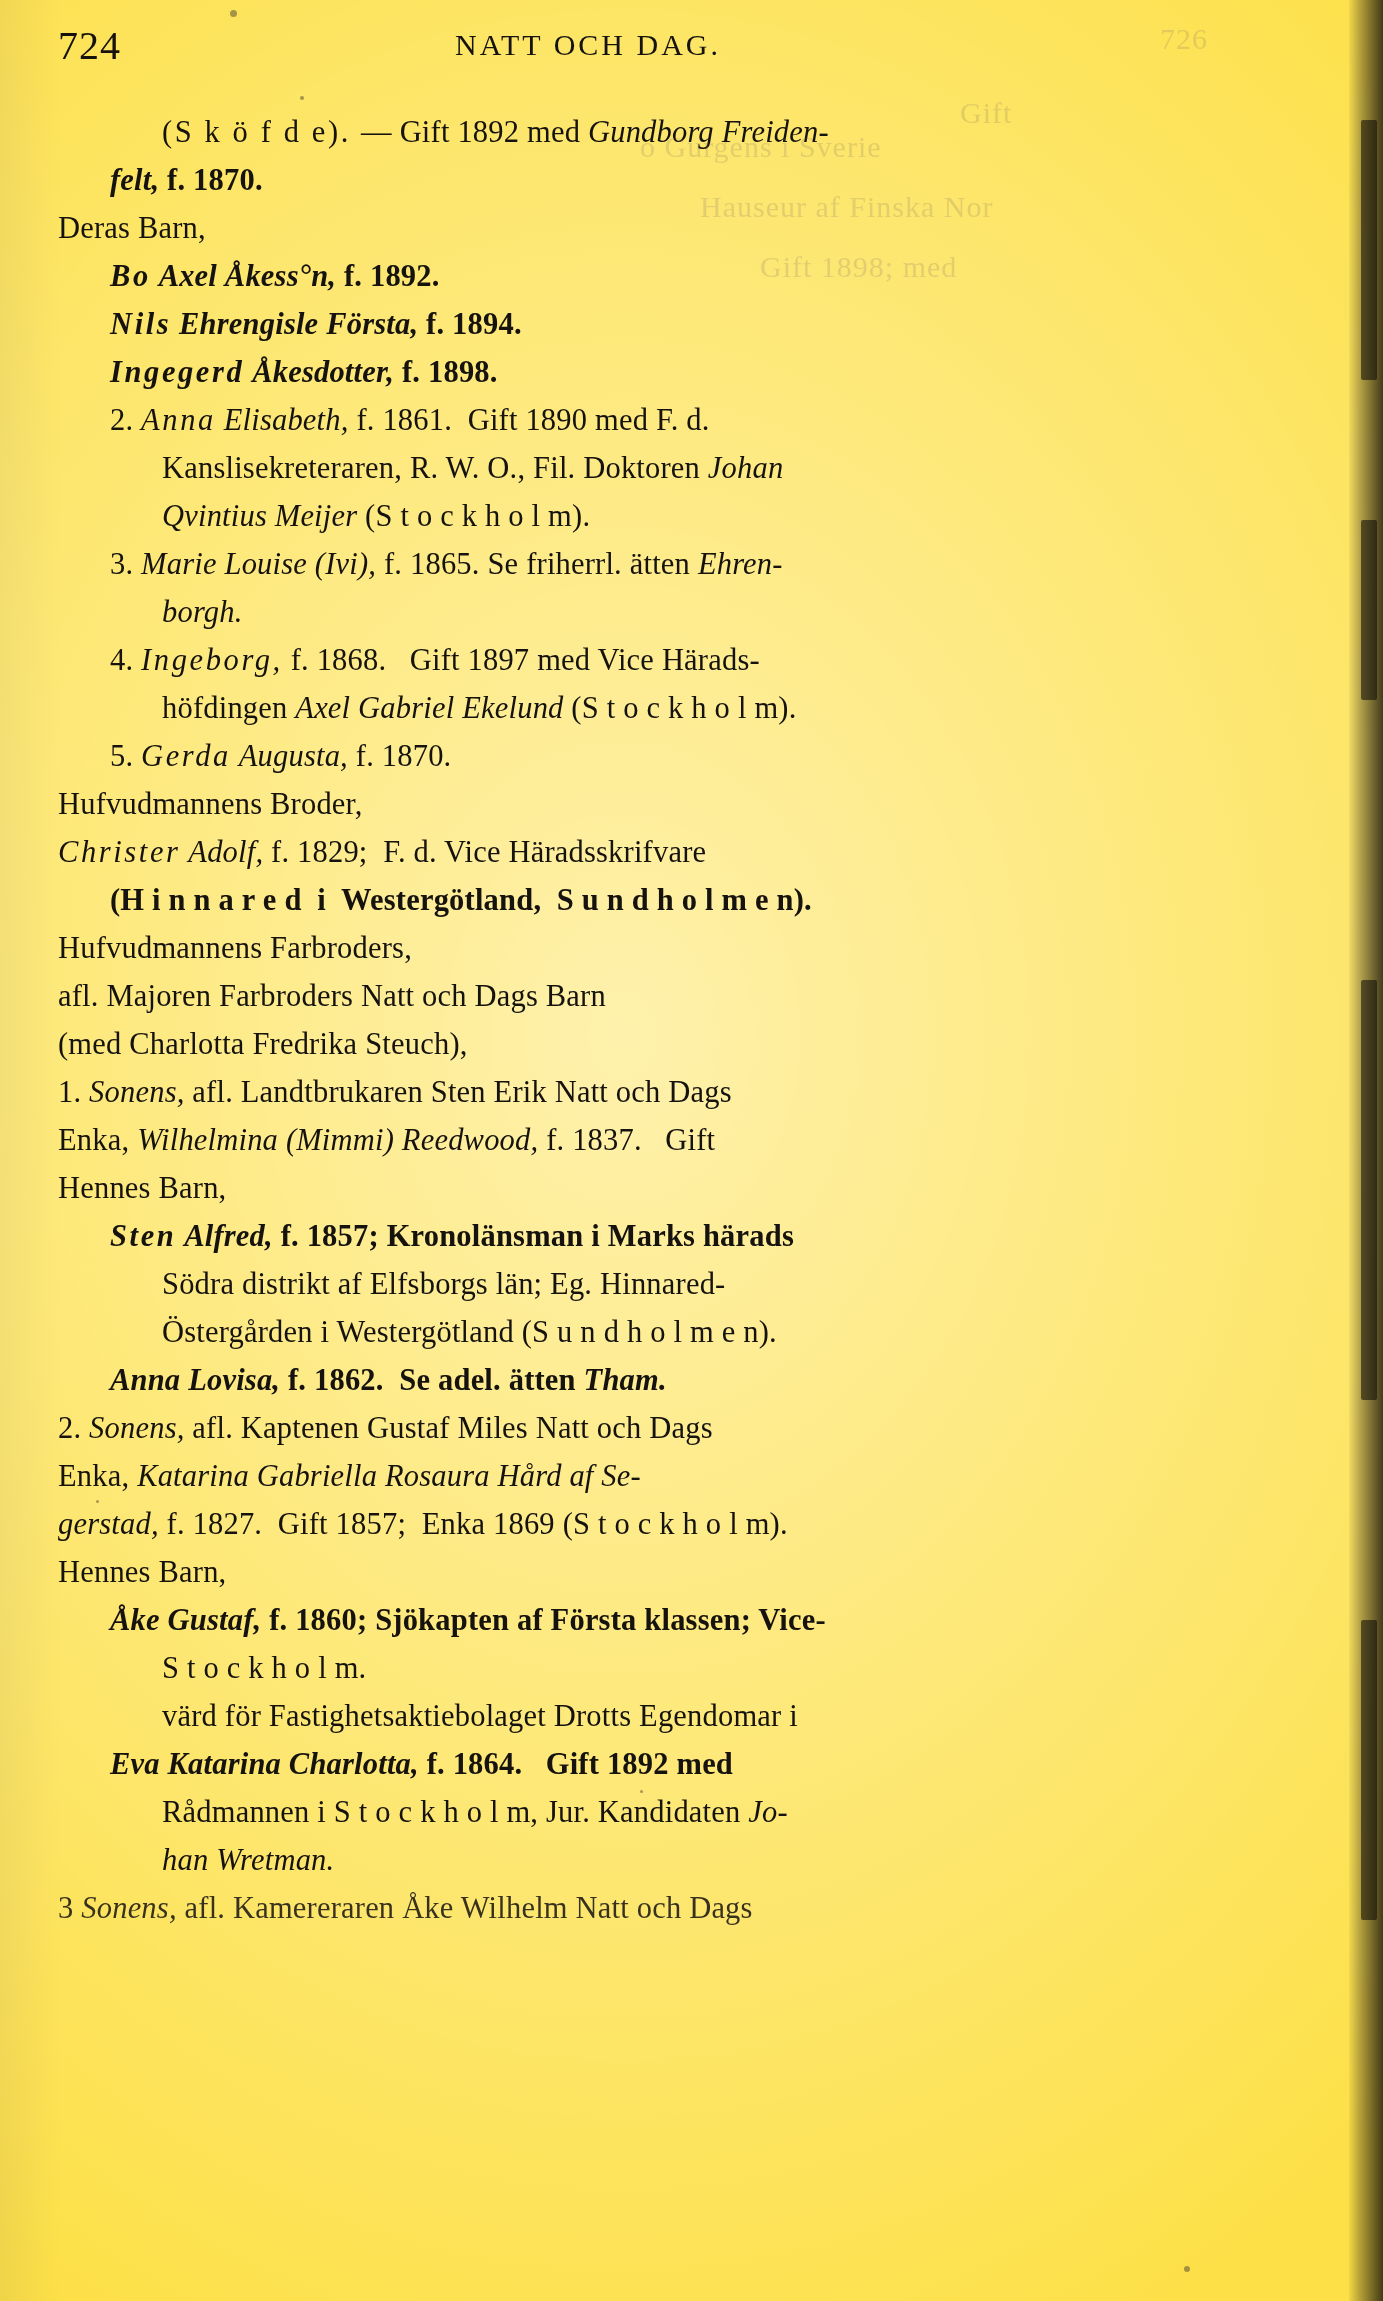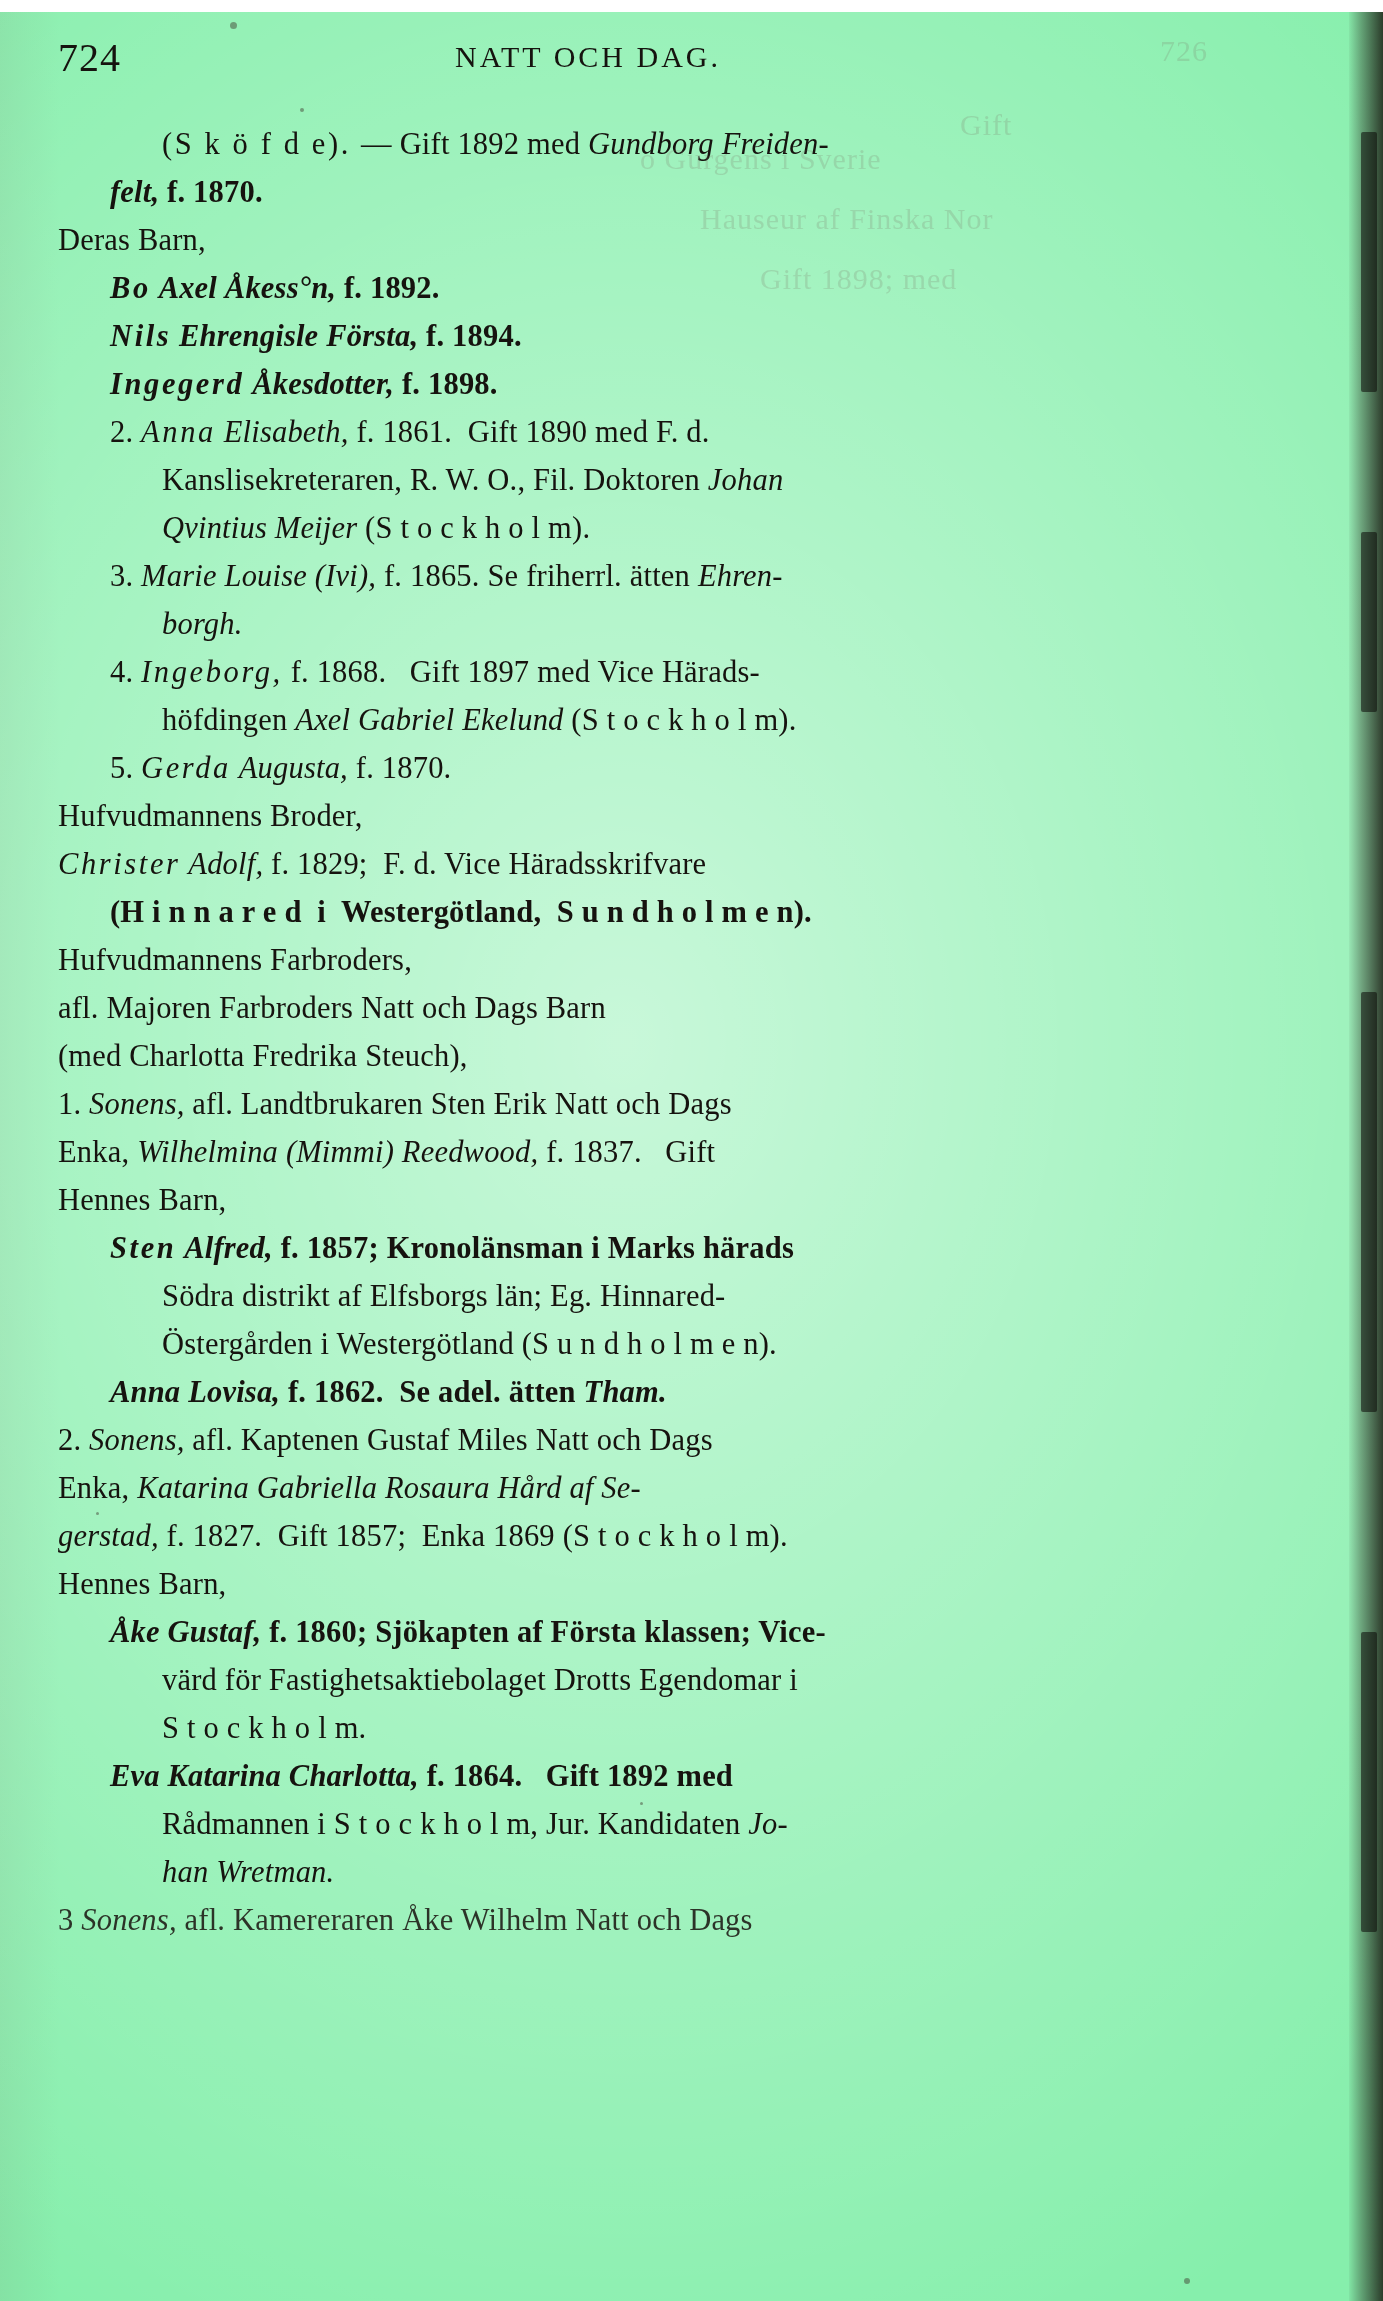--- a/index.html
+++ b/index.html
@@ -11,22 +11,21 @@
     width: 1383px;
     height: 2301px;
     position: relative;
     overflow: hidden;
     font-family: "Liberation Serif", serif;
     color: #16130f;
   }
   .page {
     position: absolute;
     inset: 0;
-    background: #86efac;
-    margin-top: 12px;
+    background: #fde047;
   }
   
   .page::before {
     content: "";
     position: absolute;
     inset: 0;
     background:
       radial-gradient(ellipse 120% 90% at 45% 45%, rgba(255,255,255,0.55) 0%, rgba(250,248,243,0.0) 70%),
       linear-gradient(90deg, rgba(120,110,95,0.10) 0px, rgba(255,255,255,0) 60px);
     pointer-events: none;
@@ -161,22 +160,22 @@
         <div class="ln ctr"><span>Hennes Barn,</span></div>
         <div class="ln ind1 justify"><span class="it sp">Sten</span><span> </span><span class="it">Alfred,</span><span> f. 1857; Kronolänsman i Marks härads</span></div>
         <div class="ln ind2 justify"><span>Södra distrikt af Elfsborgs län; Eg. Hinnared-</span></div>
         <div class="ln ind2"><span>Östergården i Westergötland (S u n d h o l m e n).</span></div>
         <div class="ln ind1"><span class="it">Anna Lovisa,</span><span> f. 1862.  Se adel. ätten </span><span class="it">Tham.</span></div>
         <div class="ln hang2 justify"><span>2. </span><span class="it">Sonens,</span><span> afl. Kaptenen Gustaf Miles Natt och Dags</span></div>
         <div class="ln justify"><span>Enka, </span><span class="it">Katarina Gabriella Rosaura Hård af Se-</span></div>
         <div class="ln "><span class="it">gerstad,</span><span> f. 1827.  Gift 1857;  Enka 1869 (S t o c k h o l m).</span></div>
         <div class="ln ctr"><span>Hennes Barn,</span></div>
         <div class="ln ind1 justify"><span class="it">Åke Gustaf,</span><span> f. 1860; Sjökapten af Första klassen; Vice-</span></div>
+        <div class="ln ind2"><span>S t o c k h o l m.</span></div>
         <div class="ln ind2 justify"><span>värd för Fastighetsaktiebolaget Drotts Egendomar i</span></div>
-        <div class="ln ind2"><span>S t o c k h o l m.</span></div>
         <div class="ln ind1 justify"><span class="it">Eva Katarina Charlotta,</span><span> f. 1864.   Gift 1892 med</span></div>
         <div class="ln ind2 justify"><span>Rådmannen i S t o c k h o l m, Jur. Kandidaten </span><span class="it">Jo-</span></div>
         <div class="ln ind2"><span class="it">han Wretman.</span></div>
         <div class="ln hang2 justify lastline"><span>3 </span><span class="it">Sonens,</span><span> afl. Kamereraren Åke Wilhelm Natt och Dags</span></div>
       </div>
 
   </div>
 
   <div class="gutter">
     <div class="gutter-speck" style="top:120px;height:260px;"></div>

